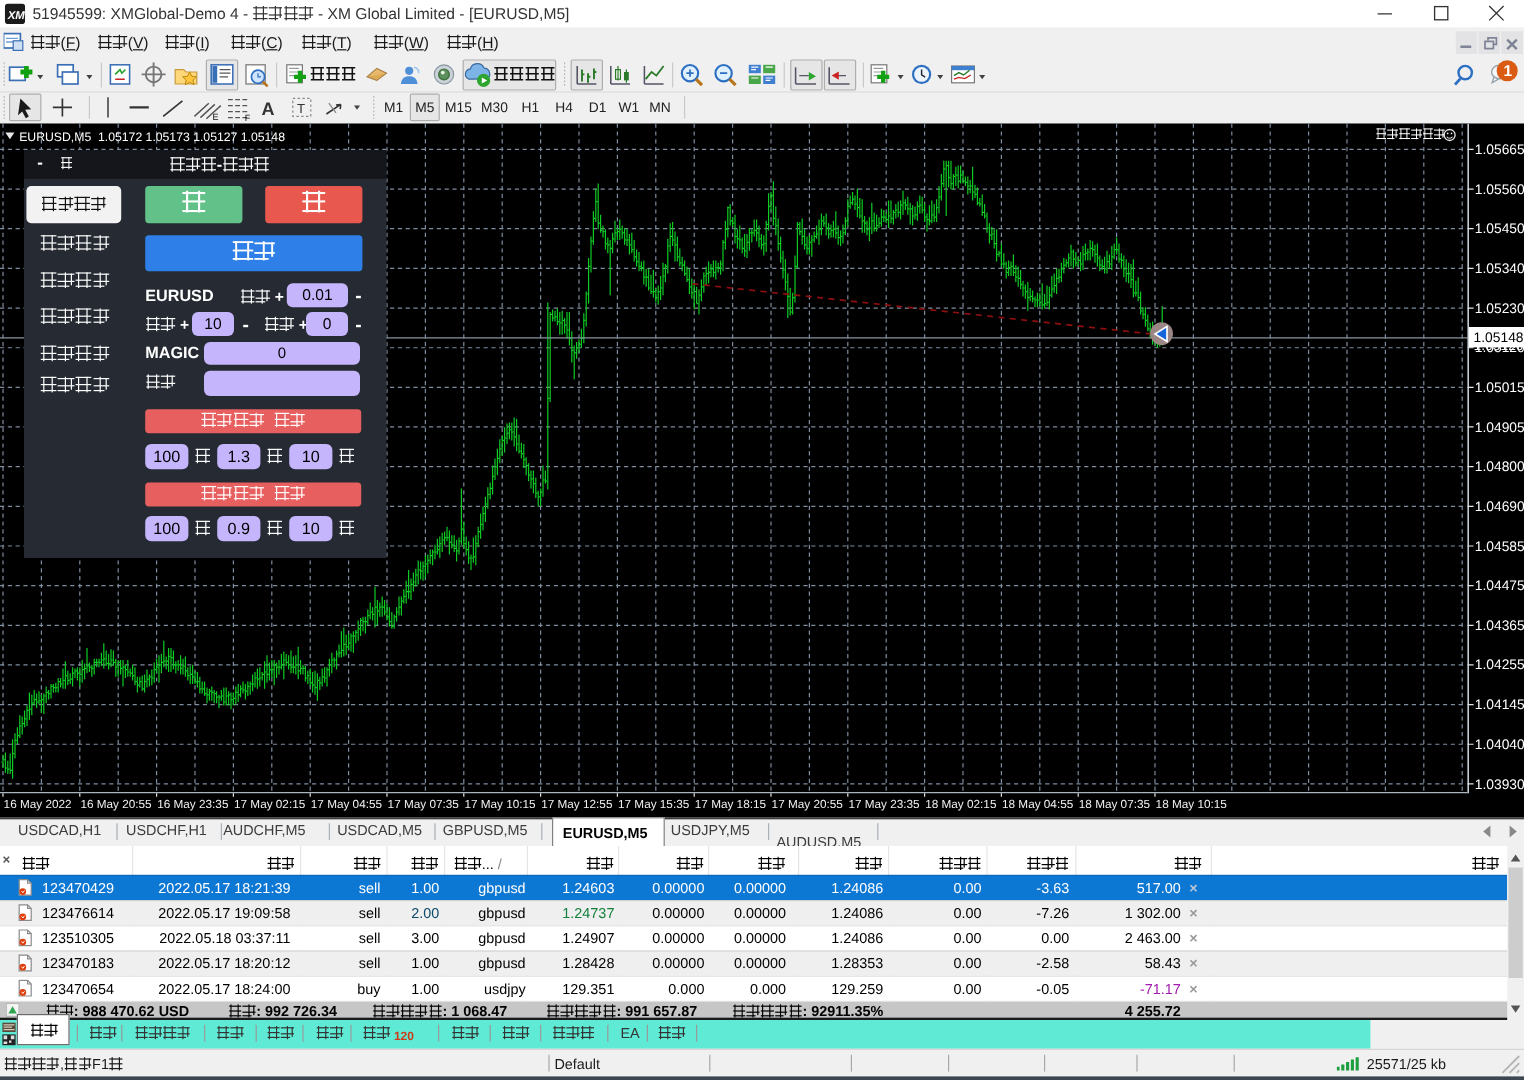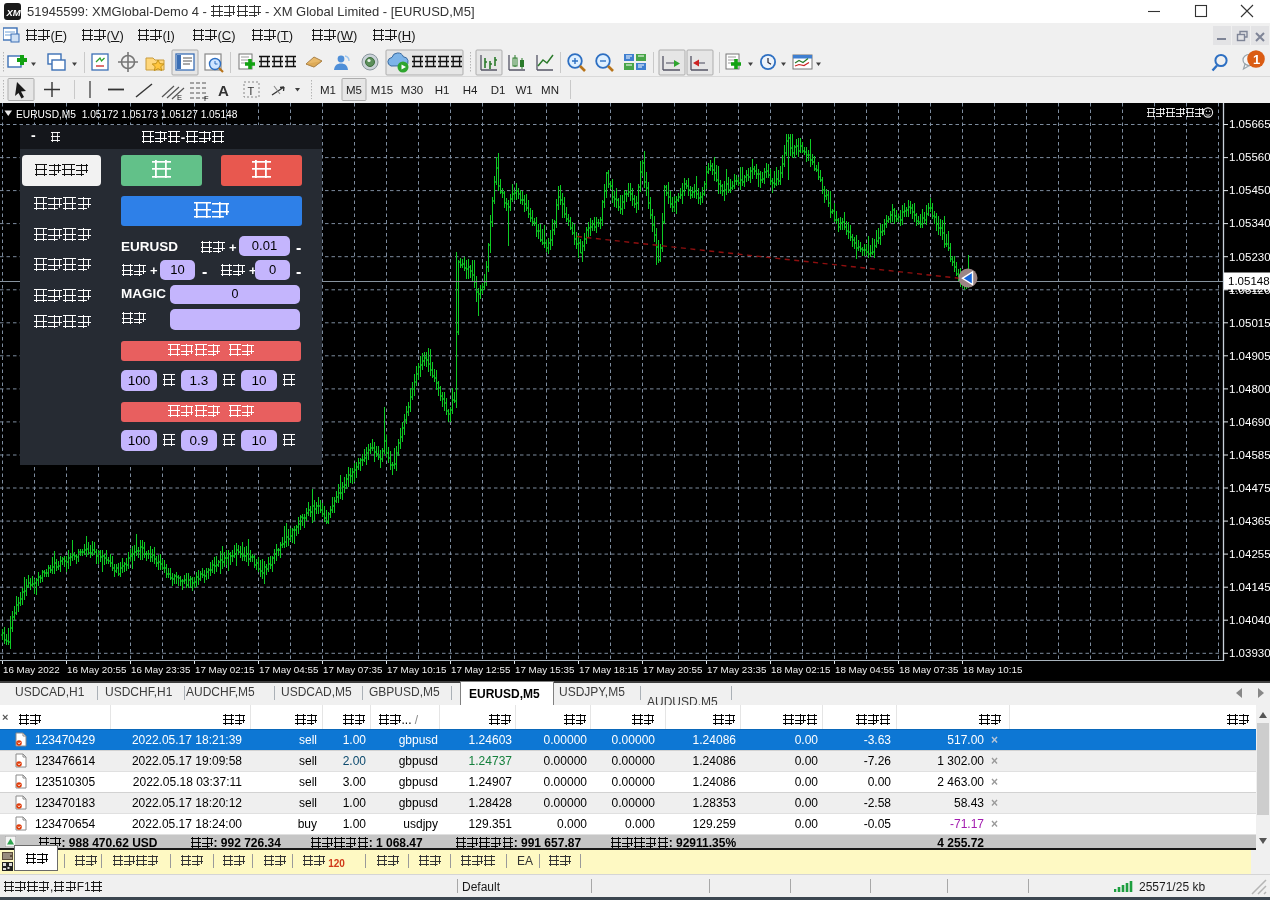--- a/index.html
+++ b/index.html
@@ -23,21 +23,21 @@
 #chartwrap{position:absolute;left:0;top:103px;width:1270px;height:578px;background:#000}
 #panel{position:absolute;left:20px;top:125px;width:302px;height:340px;background:#262b33;z-index:5}
 #panelhead{position:absolute;left:0;top:0;width:302px;height:24px;background:#14161b;color:#fff}
 .inp{position:absolute;background:#c4b5fd;border-radius:5px;color:#000;font-weight:normal;text-align:center}
 .pbtn{position:absolute;border-radius:3px;color:#fff;font-weight:bold;text-align:center}
 .mitem{position:absolute;left:13px;color:#fff;font-weight:bold;font-size:15px}
 #charttabs{position:absolute;left:0;top:683px;width:1270px;height:22px;background:#f0f0f0;font-size:12px;color:#3c3c3c}
 #ordwrap{position:absolute;left:0;top:705px;width:1270px;height:145px;background:#fff;font-size:12px}
 .hsep{position:absolute;background:rgba(0,0,0,.10);width:1px;top:0;height:126px}
 .cell{position:absolute;white-space:nowrap}
-#bottabs{position:absolute;left:0;top:850px;width:1251px;height:24px;background:#fef9c3;font-size:12px;color:#2c2c2c}
+#bottabs{position:absolute;left:0;top:850px;width:1142px;height:24px;background:#5eead4;font-size:12px;color:#2c2c2c}
 #statusbar{position:absolute;left:0;top:874px;width:1270px;height:23px;background:#f0f0f0;border-top:1px solid #d5d5d5;font-size:12px;color:#1a1a1a}
 .tsep{position:absolute;top:4px;width:1px;height:14px;background:#a8a8a8}
 </style></head><body>
 <div id="app">
 
 <div id="titlebar">
  <svg class="abs" style="left:4px;top:3px" width="17" height="17">
         <rect width="17" height="17" rx="3" fill="#1b1b1b"></rect>
         <text x="2.4" y="12.5" font-size="9.5" font-style="italic" font-weight="bold" fill="#fff" font-family="Liberation Sans,sans-serif">XM</text>
       </svg>

